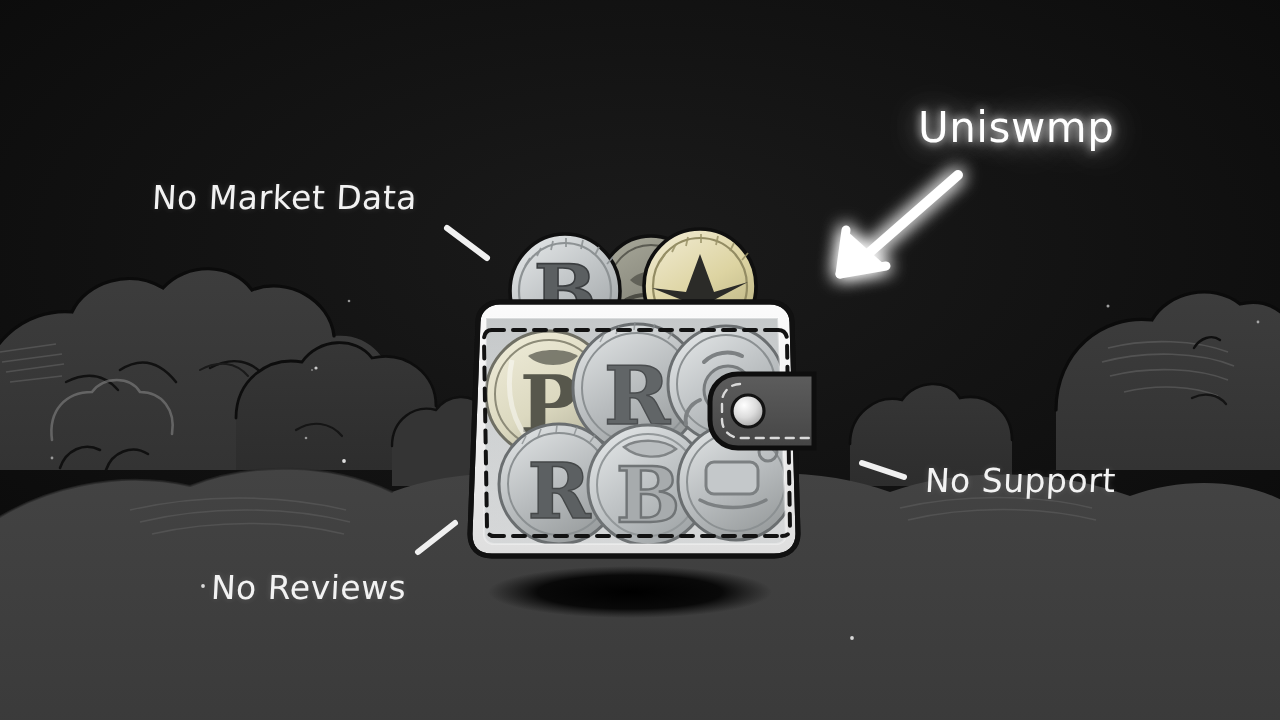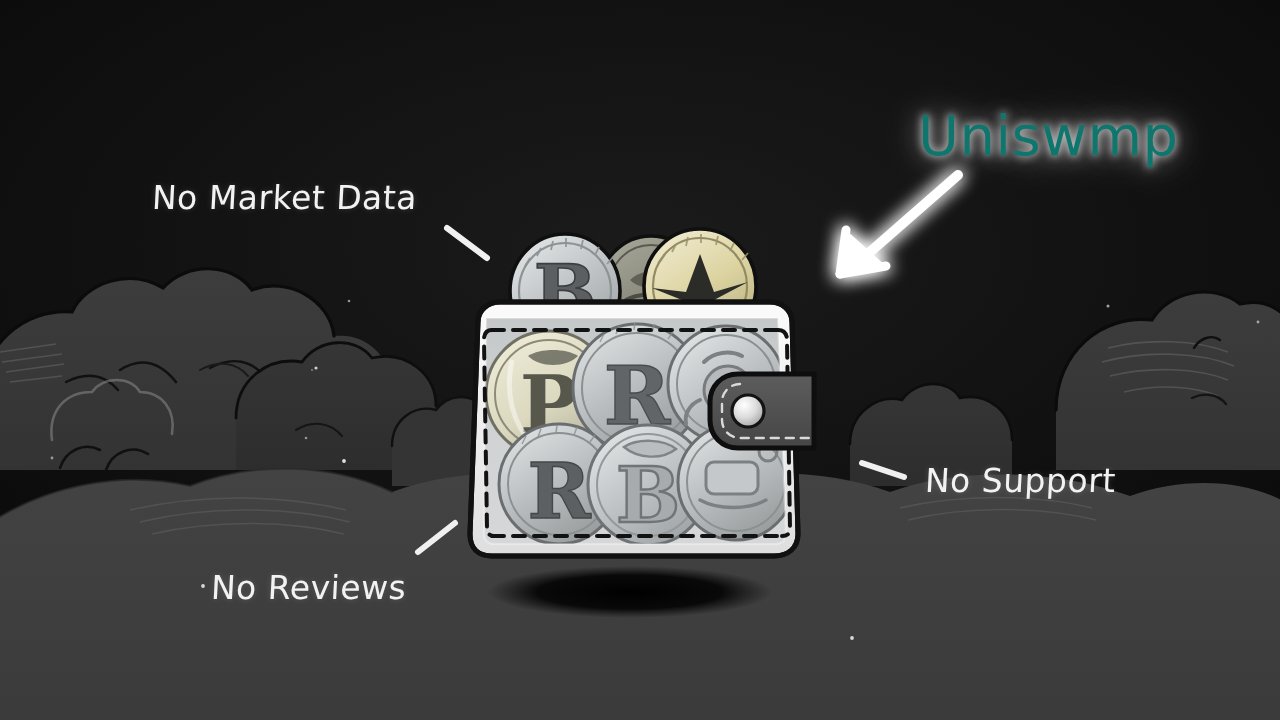--- a/index.html
+++ b/index.html
@@ -36,23 +36,23 @@
     white-space: nowrap;
     letter-spacing: 0.5px;
   }
   .label.hand {
     font-family: "DejaVu Sans", sans-serif;
     font-size: 33px;
     transform: skewX(-3deg);
     text-shadow: 0 0 6px rgba(255,255,255,0.16);
   }
   #title-uniswmp {
-    font-size: 56px;
+    font-size: 42px;
     letter-spacing: 0.5px;
-    color: #0f766e;
+    color: #ffffff;
     text-shadow:
       0 0 10px rgba(255,255,255,0.95),
       0 0 26px rgba(255,255,255,0.62),
       0 0 52px rgba(255,255,255,0.38),
       0 0 90px rgba(255,255,255,0.22);
   }
   #lbl-market  { left: 152px; top: 178px; }
   #lbl-reviews { left: 211px; top: 568px; }
   #lbl-support { left: 925px; top: 461px; }
   #title-uniswmp { left: 918px; top: 103px; }

